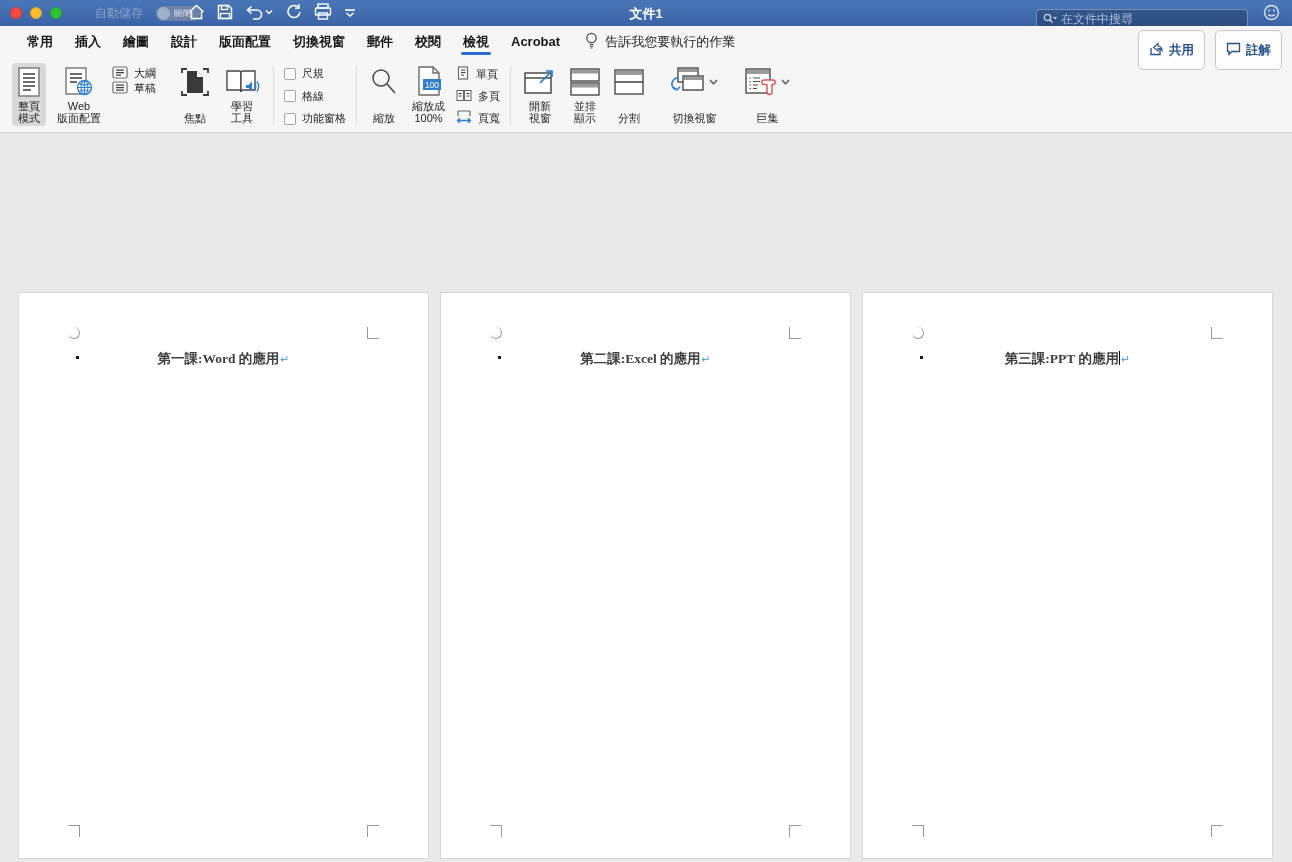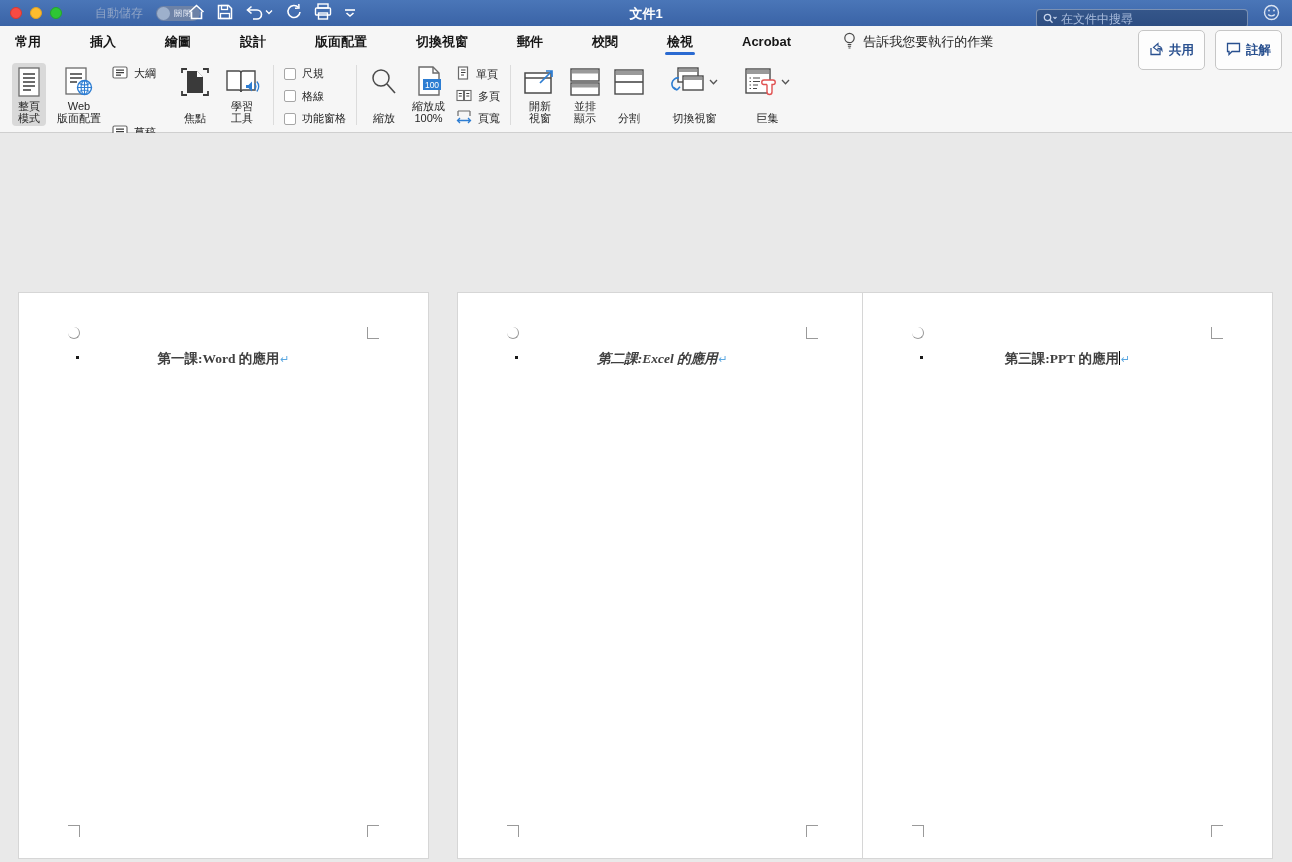--- a/index.html
+++ b/index.html
@@ -27,21 +27,21 @@
   .search-box { position:absolute; right:44px; top:9px; width:212px; height:19px;
     background:rgba(0,0,0,0.22); border:1px solid rgba(255,255,255,0.35);
     border-radius:4px; display:flex; align-items:center; padding:0 6px; gap:4px; }
   .search-box input { flex:1; background:transparent; border:none; outline:none;
     font-size:12px; color:#dfe8f6; font-family:inherit; }
   .search-box input::placeholder { color:#a9bcdc; }
   .smiley { position:absolute; right:12px; top:4px; }
 
   
   .tabbar { position:relative; height:32px; background:#f6f6f6;
-    display:flex; align-items:center; padding-left:4px;gap:27px; }
+    display:flex; align-items:center; padding-left:16px; }
   .tab { position:relative; padding:0 11px; font-size:13px; font-weight:600;
     color:#161616; height:32px; line-height:32px; cursor:default; }
   .tab.active::after { content:""; position:absolute; left:9px; right:9px; bottom:3px;
     height:3px; border-radius:2px; background:#2a6ad1; }
   .tellme { display:flex; align-items:center; gap:7px; margin-left:14px;
     font-size:13px; color:#262626; }
   .right-btns { position:absolute; right:10px; top:4px; display:flex; gap:10px; }
   .pill-btn { display:flex; align-items:center; gap:5px; height:40px; padding:0 10px;
     background:#fdfdfd; border:1px solid #c6c6c6; border-radius:5px;
     font-size:12.5px; font-weight:600; color:#29508f; }
@@ -52,29 +52,29 @@
   .rgroup { display:flex; align-items:flex-start; padding:5px 8px; gap:8px; }
   .rsep { width:1px; background:#dcdcdc; margin:7px 2px; }
   .big-btn { display:flex; flex-direction:column; align-items:center;
     justify-content:space-between; height:63px; min-width:34px; padding:2px 3px; }
   .big-btn.selected { background:#d9d9d9; border-radius:4px; }
   .big-btn .ic { height:34px; display:flex; align-items:center; justify-content:center; }
   .lbl { font-size:11px; line-height:12px; text-align:center; color:#262626;
     white-space:pre-line; }
   .small-col { display:flex; flex-direction:column; justify-content:space-between;
     height:60px; margin-top:3px; }
-  .small-col.two { justify-content:flex-start;gap:44px; }
+  .small-col.two { justify-content:flex-start; }
   .small-item { display:flex; align-items:center; gap:6px; font-size:11px; color:#262626; }
   .chk { width:12px; height:12px; border:1px solid #a6a6a6; border-radius:2px; background:#fff; }
 
   
   .doc-area { position:relative; height:729px; background:#e9e9e9; }
   .page { position:absolute; top:159px; width:411px; height:567px;
     background:#fff; border:1px solid #d6d6d6; }
-  .page.p1{ left:18px; } .page.p2{ left:457px;font-style:italic; } .page.p3{ left:862px; }
+  .page.p1{ left:18px; } .page.p2{ left:440px; } .page.p3{ left:862px; }
   .mark { position:absolute; width:12px; height:12px; }
   .mark.tl { left:49px; top:34px;  border-right:1px solid #9a9a9a; border-bottom:1px solid #9a9a9a; }
   .mark.tr { right:49px; top:34px; border-left:1px solid #9a9a9a;  border-bottom:1px solid #9a9a9a; }
   .mark.bl { left:49px; bottom:21px;  border-right:1px solid #9a9a9a; border-top:1px solid #9a9a9a; }
   .mark.br { right:49px; bottom:21px; border-left:1px solid #9a9a9a;  border-top:1px solid #9a9a9a; }
   .page-title-row { position:absolute; left:0; right:0; top:56px; text-align:center; }
   .page-title { font-family:"Liberation Serif","DejaVu Serif",serif;
     font-size:13.5px; font-weight:bold; color:#404040; }
   .pilcrow { font-size:11px; color:#5aa7e0; margin-left:1px; }
   .caret { display:inline-block; width:1px; height:14px; background:#000;

